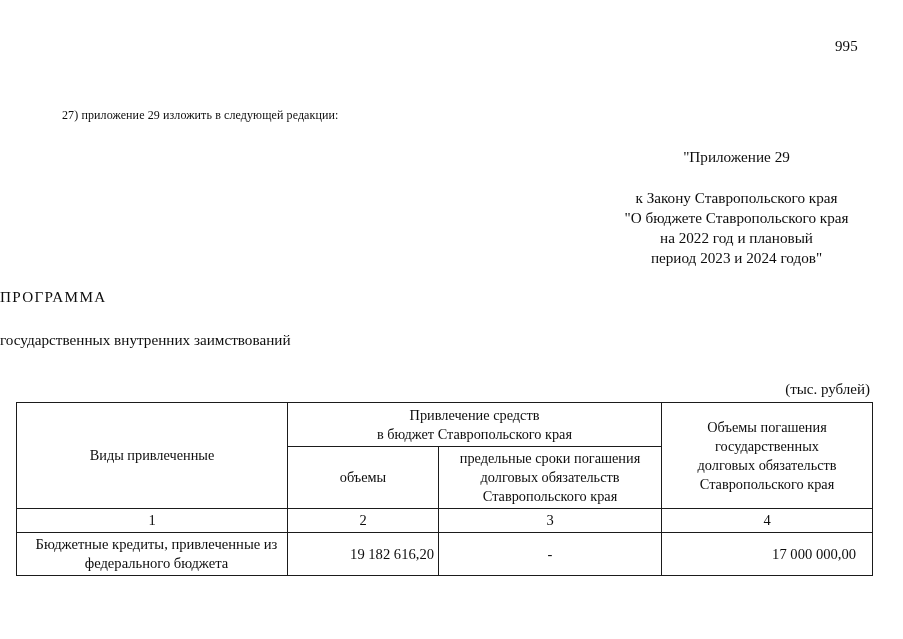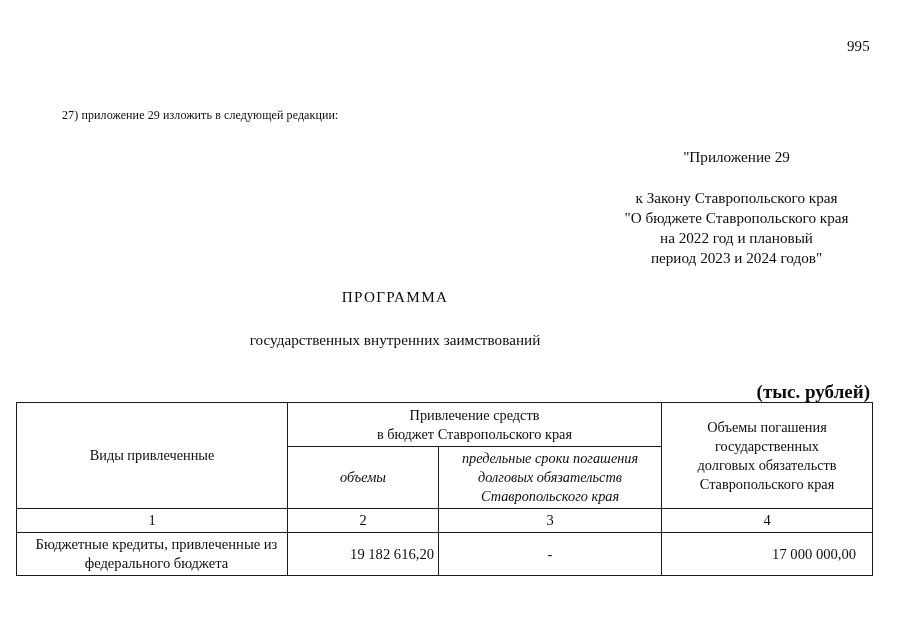--- a/index.html
+++ b/index.html
@@ -21,21 +21,21 @@
   .page {
     position: relative;
     width: 903px;
     height: 639px;
   }
 
   
   .page-number {
     position: absolute;
     top: 38px;
-    right: 33px;
+    right: 45px;
     font-size: 15px;
     letter-spacing: 0.2px;
   }
 
   
   .intro-paragraph {
     position: absolute;
     top: 108px;
     left: 62px;
     font-size: 12px;
@@ -57,37 +57,35 @@
     margin-bottom: 21px;
   }
   .reference-block .ref-line { display: block; }
 
   
   .doc-title-block {
     position: absolute;
     top: 286px;
     left: 0;
     width: 790px;
-    text-align: center;
     font-size: 15.2px;
     line-height: 21px;
   }
   .doc-title-main {
     letter-spacing: 1.3px;
     margin-bottom: 22px;
   }
   .doc-subtitle-line { display: block; }
 
   
   .units-label {
     position: absolute;
     top: 381px;
     right: 33px;
-    font-size: 19px;
-    font-weight: bold;
+    font-size: 15px;
   }
 
   
   .table-wrap {
     position: absolute;
     top: 402px;
     left: 16px;
     width: 856px;
   }
   table.program-table {
@@ -105,21 +103,21 @@
     text-align: center;
     line-height: 19px;
   }
   .col-kind   { width: 271px; }
   .col-vol    { width: 151px; }
   .col-terms  { width: 223px; }
   .col-repay  { width: 211px; }
 
   .hdr-kind-cell { height: 100px; }
   .hdr-group-cell { height: 44px; }
-  .hdr-sub-cell { height: 56px; font-style: italic; }
+  .hdr-sub-cell { height: 56px; }
 
   .numrow td { height: 19px; line-height: 17px; font-size: 14.5px; }
 
   
   .datarow td {
     border: none;
     padding-top: 3px;
     vertical-align: top;
     line-height: 19px;
     font-size: 14.6px;

